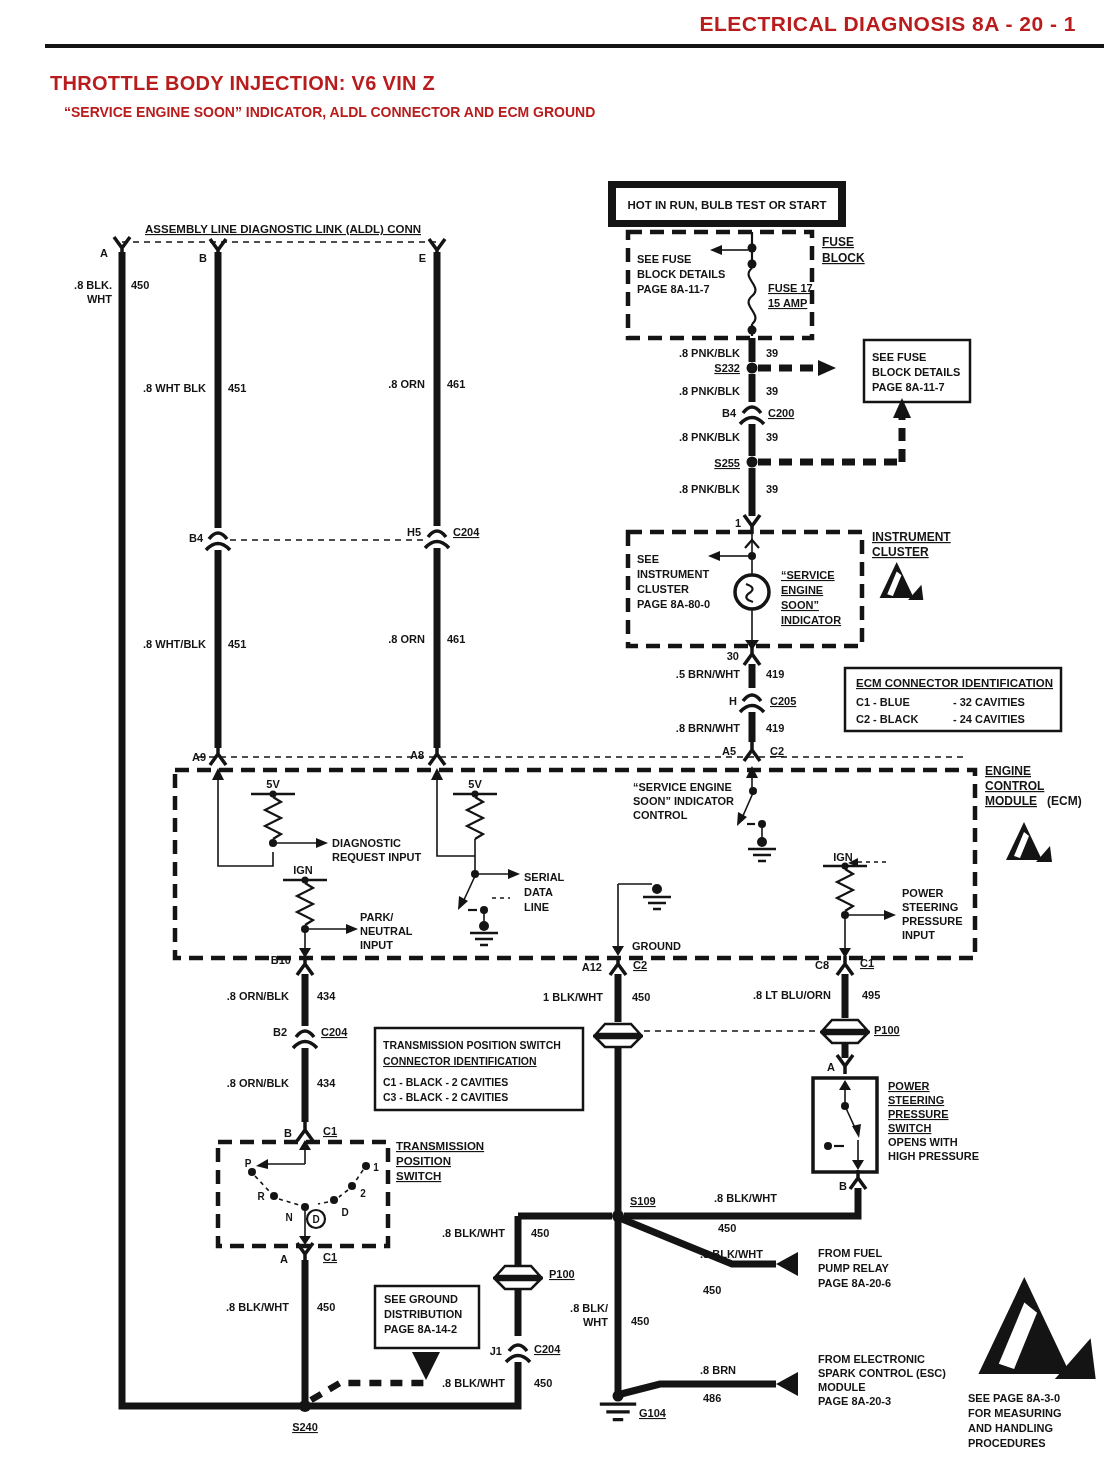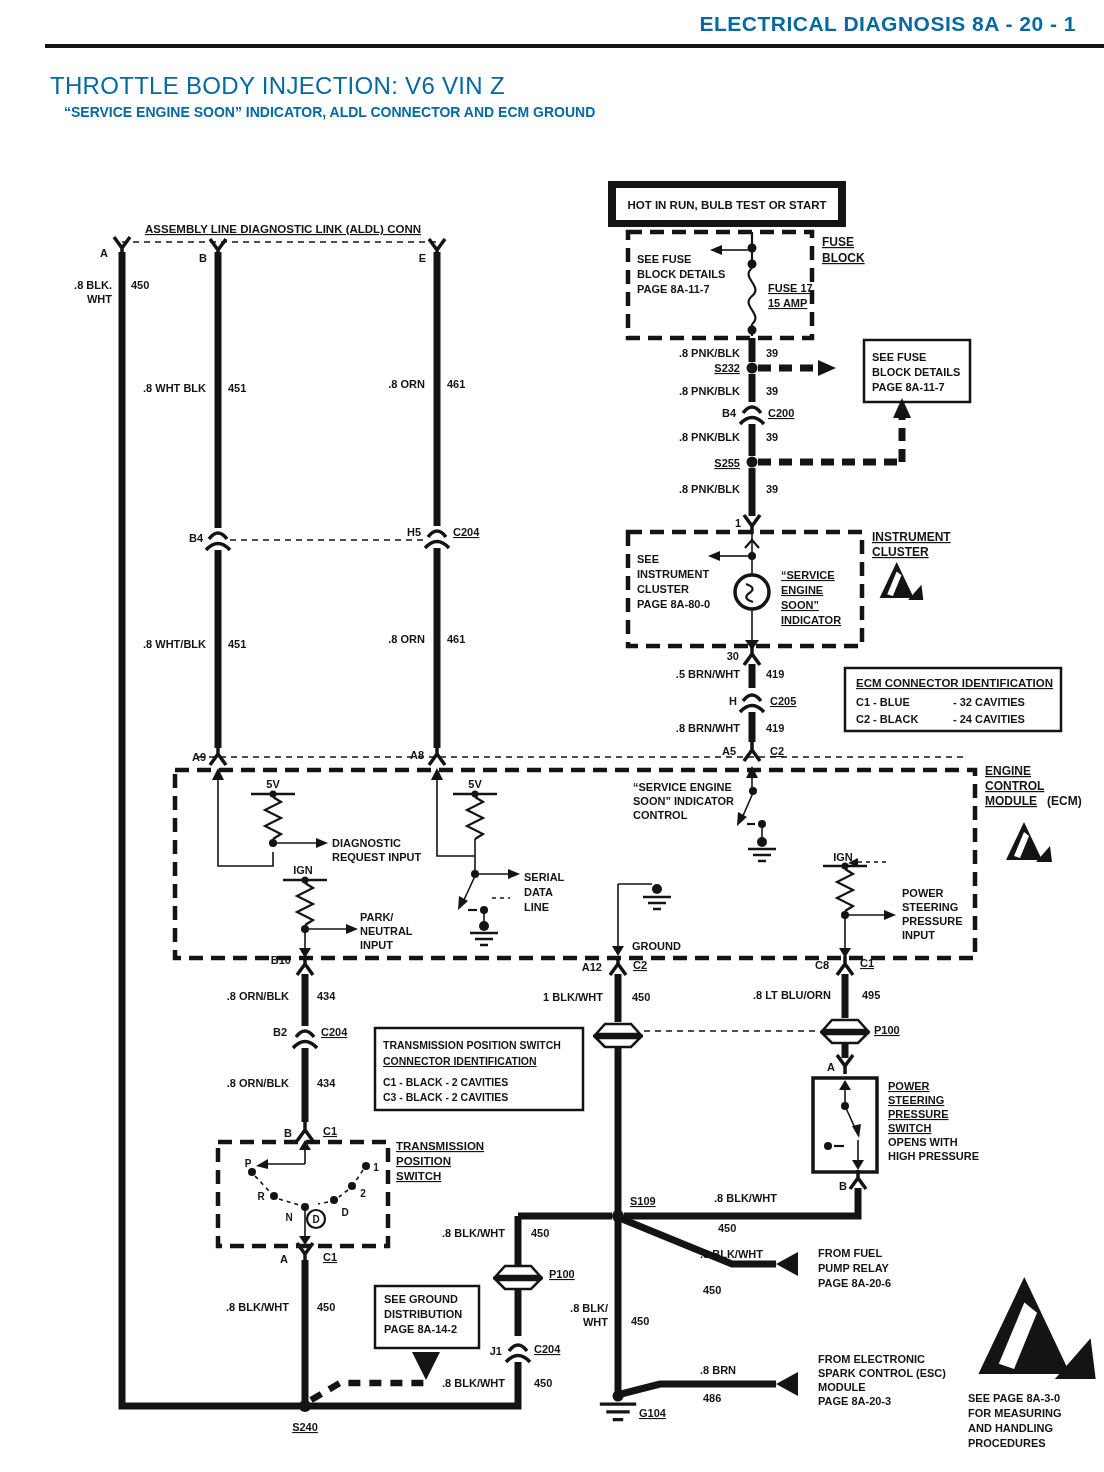--- a/index.html
+++ b/index.html
@@ -1,20 +1,20 @@
 <!DOCTYPE html>
 <html><head>
 <meta charset="utf-8">
 <style>
   html,body{margin:0;padding:0;background:#e8e8e8;}
   #page{position:relative;width:1104px;height:1472px;background:#ffffff;overflow:hidden;
-        font-family:"Liberation Sans",sans-serif;color:#0369a1;}
+        font-family:"Liberation Sans",sans-serif;color:#b91c1c;}
   .hdr-right{position:absolute;top:12px;right:28px;font-size:21px;font-weight:bold;letter-spacing:.5px;}
   .hdr-rule{position:absolute;top:44px;left:45px;right:0;height:4px;background:#141414;}
-  .title{position:absolute;top:72px;left:50px;font-size:24px;font-weight:normal;letter-spacing:.3px;}
+  .title{position:absolute;top:72px;left:50px;font-size:20px;font-weight:bold;letter-spacing:.3px;}
   .subtitle{position:absolute;top:104px;left:64px;font-size:14px;font-weight:bold;}
   svg{position:absolute;left:0;top:0;}
   svg text{font-family:"Liberation Sans",sans-serif;font-weight:bold;fill:#141414;}
   .w7{stroke:#141414;stroke-width:7;fill:none;}
   .w6{stroke:#141414;stroke-width:6.5;fill:none;}
   .w45{stroke:#141414;stroke-width:4.5;fill:none;}
   .w25{stroke:#141414;stroke-width:2.5;fill:none;}
   .w2{stroke:#141414;stroke-width:2.2;fill:none;}
   .w15{stroke:#141414;stroke-width:1.6;fill:none;}
   .w35{stroke:#141414;stroke-width:3.5;fill:none;}

